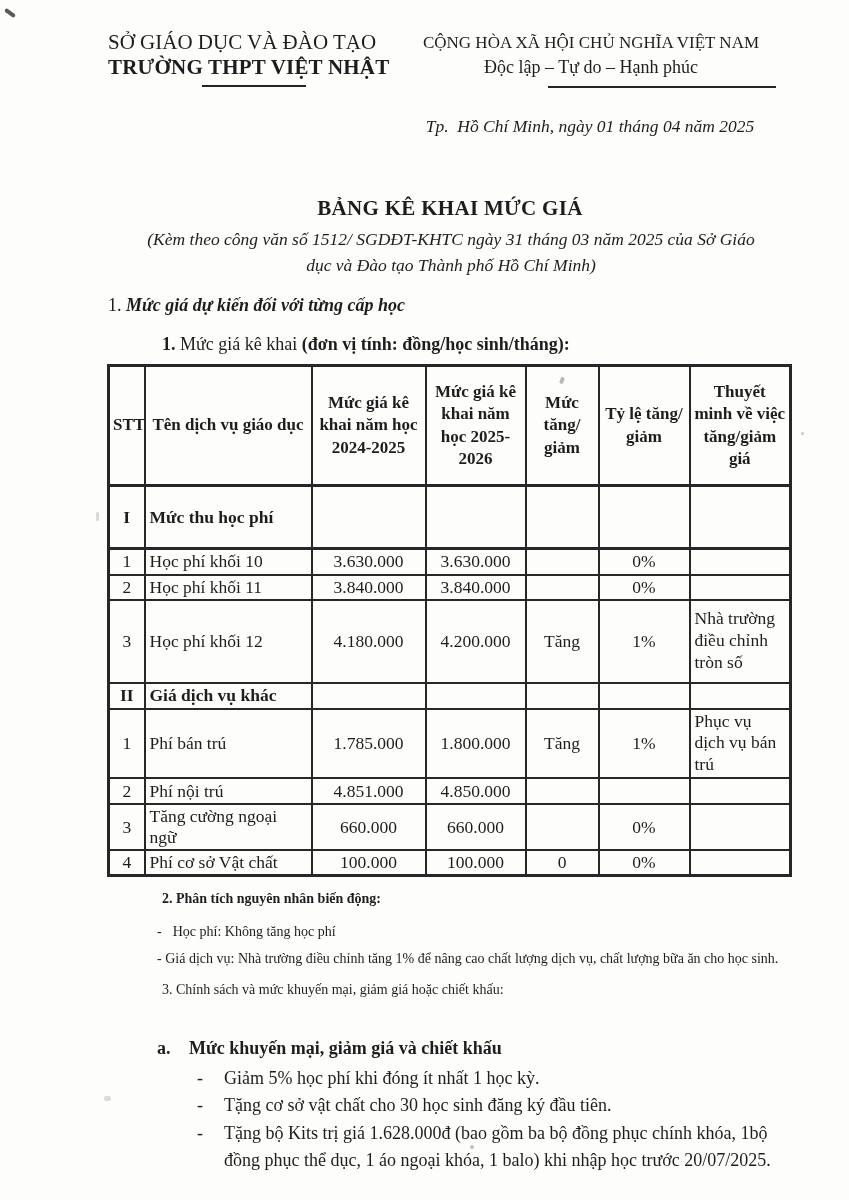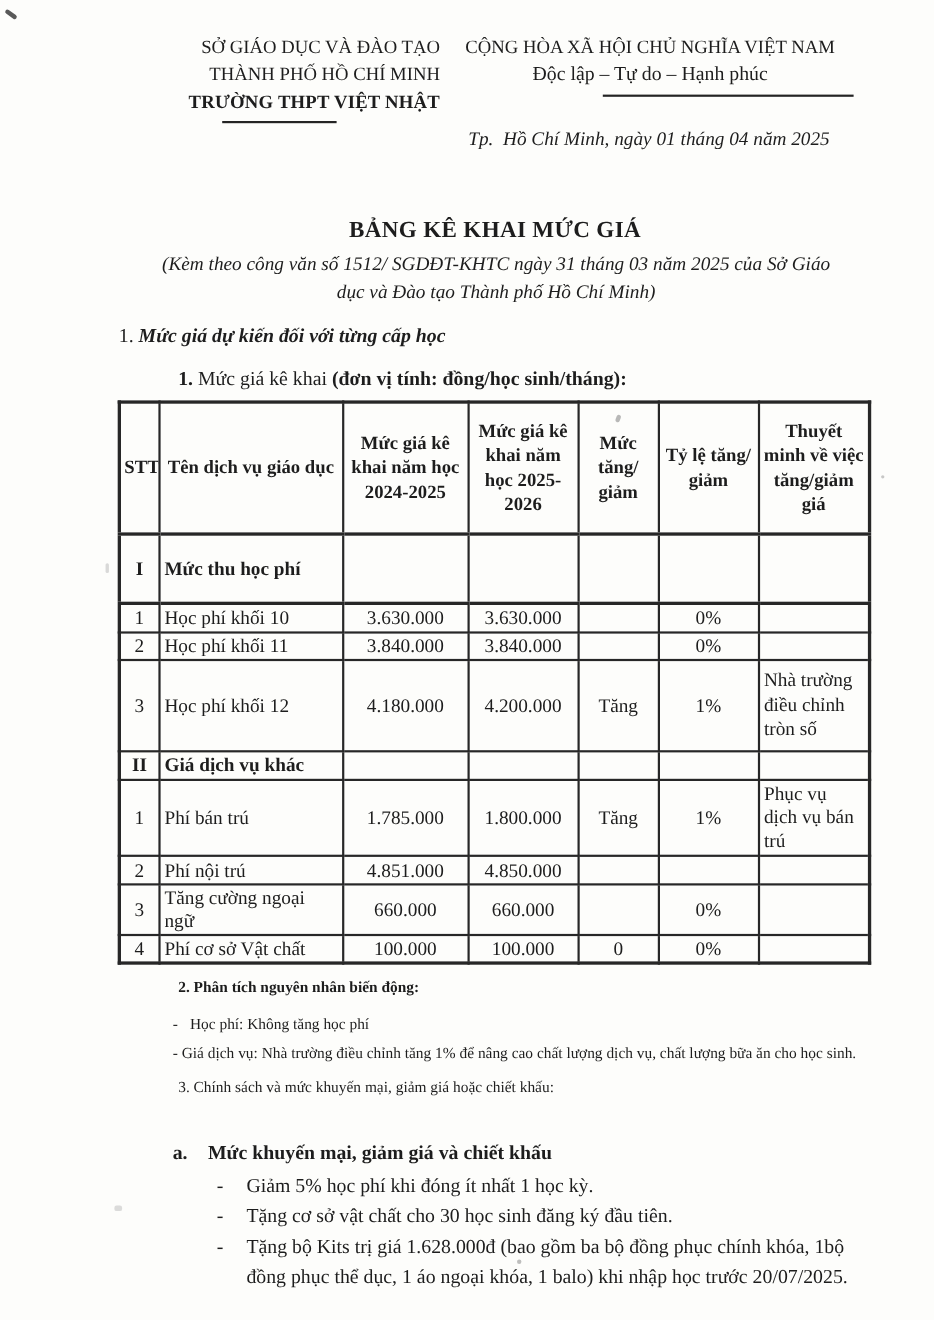--- a/index.html
+++ b/index.html
@@ -12,21 +12,21 @@
   .page {
     position: relative;
     width: 849px; height: 1200px;
     overflow: hidden;
     background: #fdfdfb;
   }
 
   
   .org-block {
     position: absolute; left: 108px; top: 30px; width: 292px;
-    text-align: right; line-height: 25px; font-size: 17px;
+    text-align: left; line-height: 25px; font-size: 21px;
   }
   .org-block .l3 { font-weight: bold; letter-spacing: .2px; }
   .org-underline {
     width: 104px; height: 0; border-top: 2px solid #242424;
     margin: 5px auto 0;
   }
   .nation-block {
     position: absolute; left: 398px; top: 30px; width: 386px;
     text-align: center; line-height: 25px; font-size: 17px;
   }
@@ -128,21 +128,20 @@
   .sp5 { left: 104px; top: 1096px; width: 7px; height: 5px; background: #c4c4c4; opacity: .6; }
   .sp6 { left: 470px; top: 1145px; width: 4px; height: 4px; background: #8a8a8a; opacity: .55; border-radius: 50%; }
 </style>
 </head>
 <body>
 
 <div class="page">
 
   <div class="org-block">
     <div class="l1">SỞ GIÁO DỤC VÀ ĐÀO TẠO</div>
-    <div class="l2">THÀNH PHỐ HỒ CHÍ MINH</div>
     <div class="l3">TRƯỜNG THPT VIỆT NHẬT</div>
     <div class="org-underline"></div>
   </div>
 
   <div class="nation-block">
     <div class="l1">CỘNG HÒA XÃ HỘI CHỦ NGHĨA VIỆT NAM</div>
     <div class="l2">Độc lập – Tự do – Hạnh phúc</div>
     <div class="motto-underline"></div>
   </div>
 

